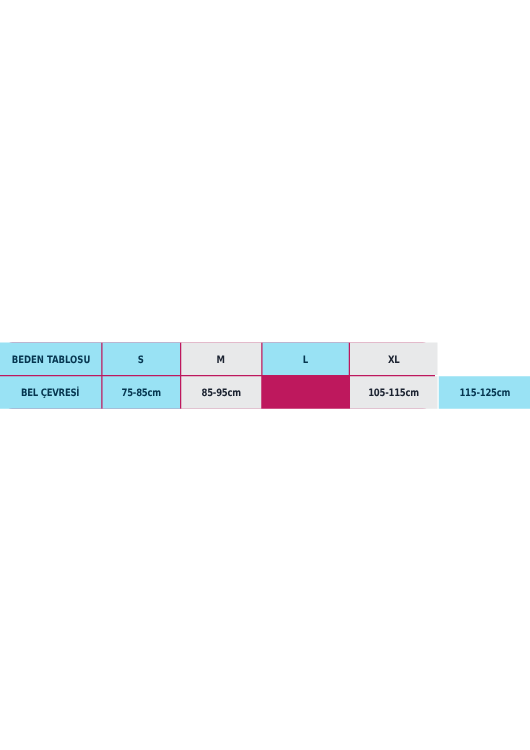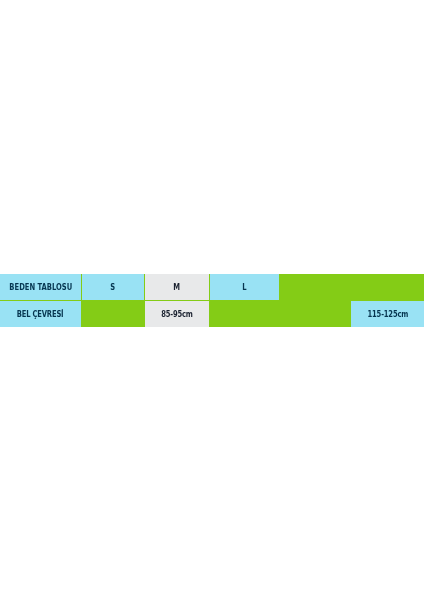--- a/index.html
+++ b/index.html
@@ -16,23 +16,24 @@
   #page {
     position: relative;
     width: 424px;
     height: 600px;
     background: #ffffff;
   }
   #size-table {
     position: absolute;
     left: 0;
     top: 274px;
-    width: 424px;
+    width: 348px;
     height: 53px;
-    background: #84cc16;
+    background: #be185d;
+    border-radius: 10px;
   }
   .cell {
     position: absolute;
     display: flex;
     align-items: center;
     justify-content: center;
     font-weight: bold;
     font-size: 8.15px;
     letter-spacing: -0.2px;
     color: #172b3a;
@@ -70,24 +71,33 @@
       </div>
     <div class="cell c-blue r0 x1">
         <span class="txt">S</span>
       </div>
     <div class="cell c-gray r0 x2">
         <span class="txt">M</span>
       </div>
     <div class="cell c-blue r0 x3">
         <span class="txt">L</span>
       </div>
+    <div class="cell c-gray r0 x4">
+        <span class="txt">XL</span>
+      </div>
 
     <div class="cell c-blue r1 x0">
         <span class="txt">BEL ÇEVRESİ</span>
       </div>
+    <div class="cell c-blue r1 x1">
+        <span class="txt">75-85cm</span>
+      </div>
     <div class="cell c-gray r1 x2">
         <span class="txt">85-95cm</span>
+      </div>
+    <div class="cell c-gray r1 x4">
+        <span class="txt">105-115cm</span>
       </div>
     <div class="cell c-blue r1 x5">
         <span class="txt">115-125cm</span>
       </div>
   </div>
 </div>
 
 </body></html>

